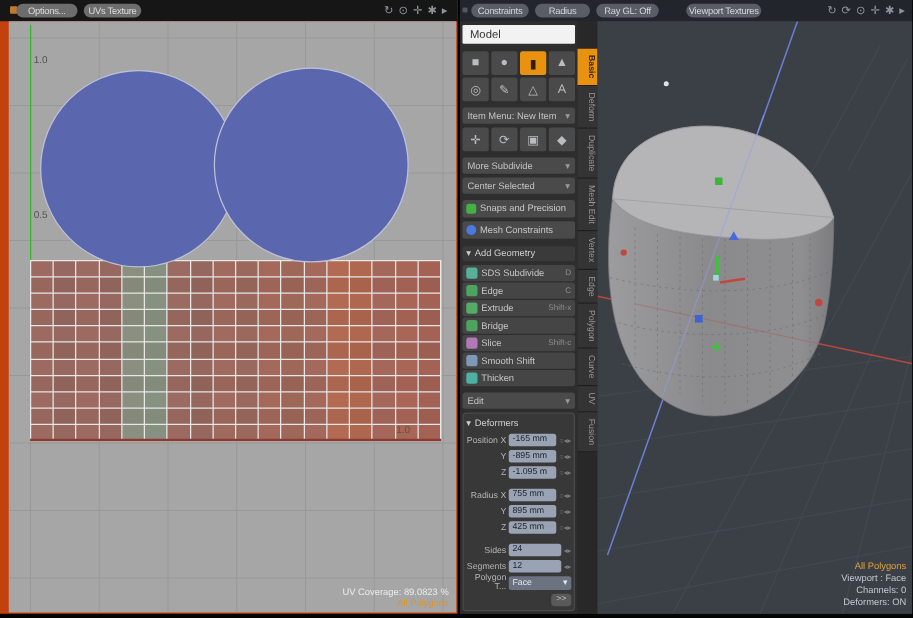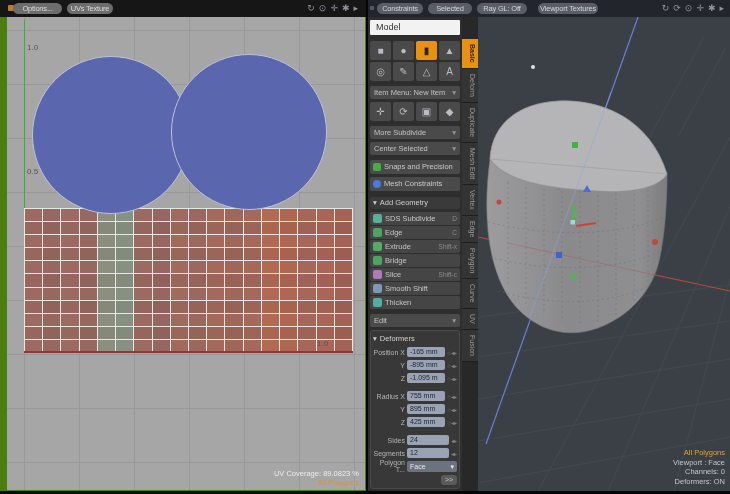--- a/index.html
+++ b/index.html
@@ -1,19 +1,19 @@
 <!DOCTYPE html>
 <html><head>
 <meta charset="utf-8">
 <style>
   html,body{margin:0;padding:0;background:#000;}
   .app{position:relative;width:730px;height:494px;background:#050505;overflow:hidden;
        font-family:"Liberation Sans",sans-serif;-webkit-font-smoothing:antialiased;}
   
-  .left-pane{position:absolute;left:0;top:0;width:366px;height:491px;background:#4d7c0f;}
+  .left-pane{position:absolute;left:0;top:0;width:366px;height:491px;background:#c2410c;}
   .lp-header{position:absolute;left:0;top:0;right:0;height:17px;background:#161616;}
   .corner-dot{position:absolute;left:8px;top:5px;width:6px;height:6px;background:#c07a2d;border-radius:1px;}
   .pill{position:absolute;top:3px;height:11px;line-height:11px;border-radius:6px;background:#6d6d6d;
         color:#dcdcdc;font-size:7.5px;text-align:center;letter-spacing:-.2px;cursor:default;}
   .hdr-icons{position:absolute;top:3px;height:11px;display:flex;gap:4px;color:#8f949c;font-size:9px;line-height:11px;}
   .hdr-icons span{cursor:default;}
   .uv-canvas{position:absolute;left:7px;top:17px;width:358px;height:473px;background:#a6a6a6;overflow:hidden;
      background-image:linear-gradient(#989898 1px,transparent 1px),linear-gradient(90deg,#989898 1px,transparent 1px);
      background-size:55px 54px;background-position:17px 13px;}
   .axis-v{position:absolute;left:17px;top:3px;width:1px;height:332px;background:#2eb82e;z-index:1;}
@@ -313,23 +313,23 @@
         <div class="cov">UV Coverage: 89.0823 %</div>
         <div class="mode">All Polygons</div>
       </div>
     </div>
   </div>
 
   <div class="right-region">
     <div class="rp-header">
       <div class="corner-dot" style="left:2px;top:6px;width:4px;height:4px;background:#55595f;"></div>
       <div class="pill" style="left:9px;width:46px;">Constraints</div>
-      <div class="pill" style="left:60px;width:44px;">Selected</div>
+      <div class="pill" style="left:60px;width:44px;">Radius</div>
       <div class="pill" style="left:109px;width:50px;">Ray GL: Off</div>
-      <div class="pill" style="left:170px;width:60px;">Viewport Textures</div>
+      <div class="pill" style="left:181px;width:60px;">Viewport Textures</div>
       <div class="hdr-icons" style="right:6px;">
           <span>↻</span>
           <span>⟳</span>
           <span>⊙</span>
           <span>✛</span>
           <span>✱</span>
           <span>▸</span>
         </div>
     </div>
 

